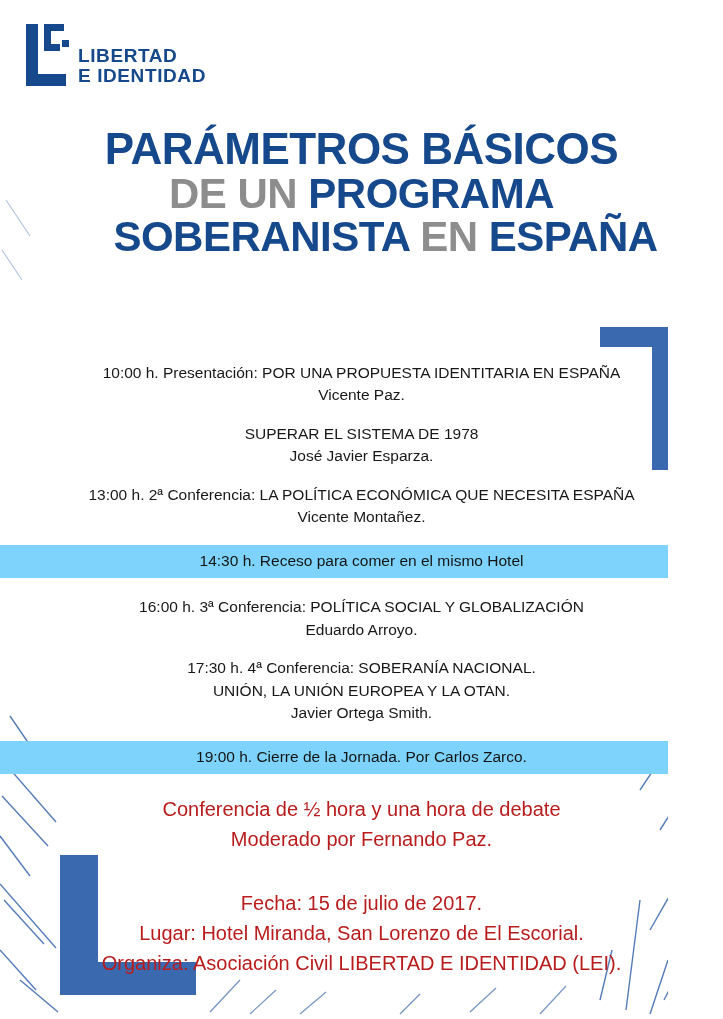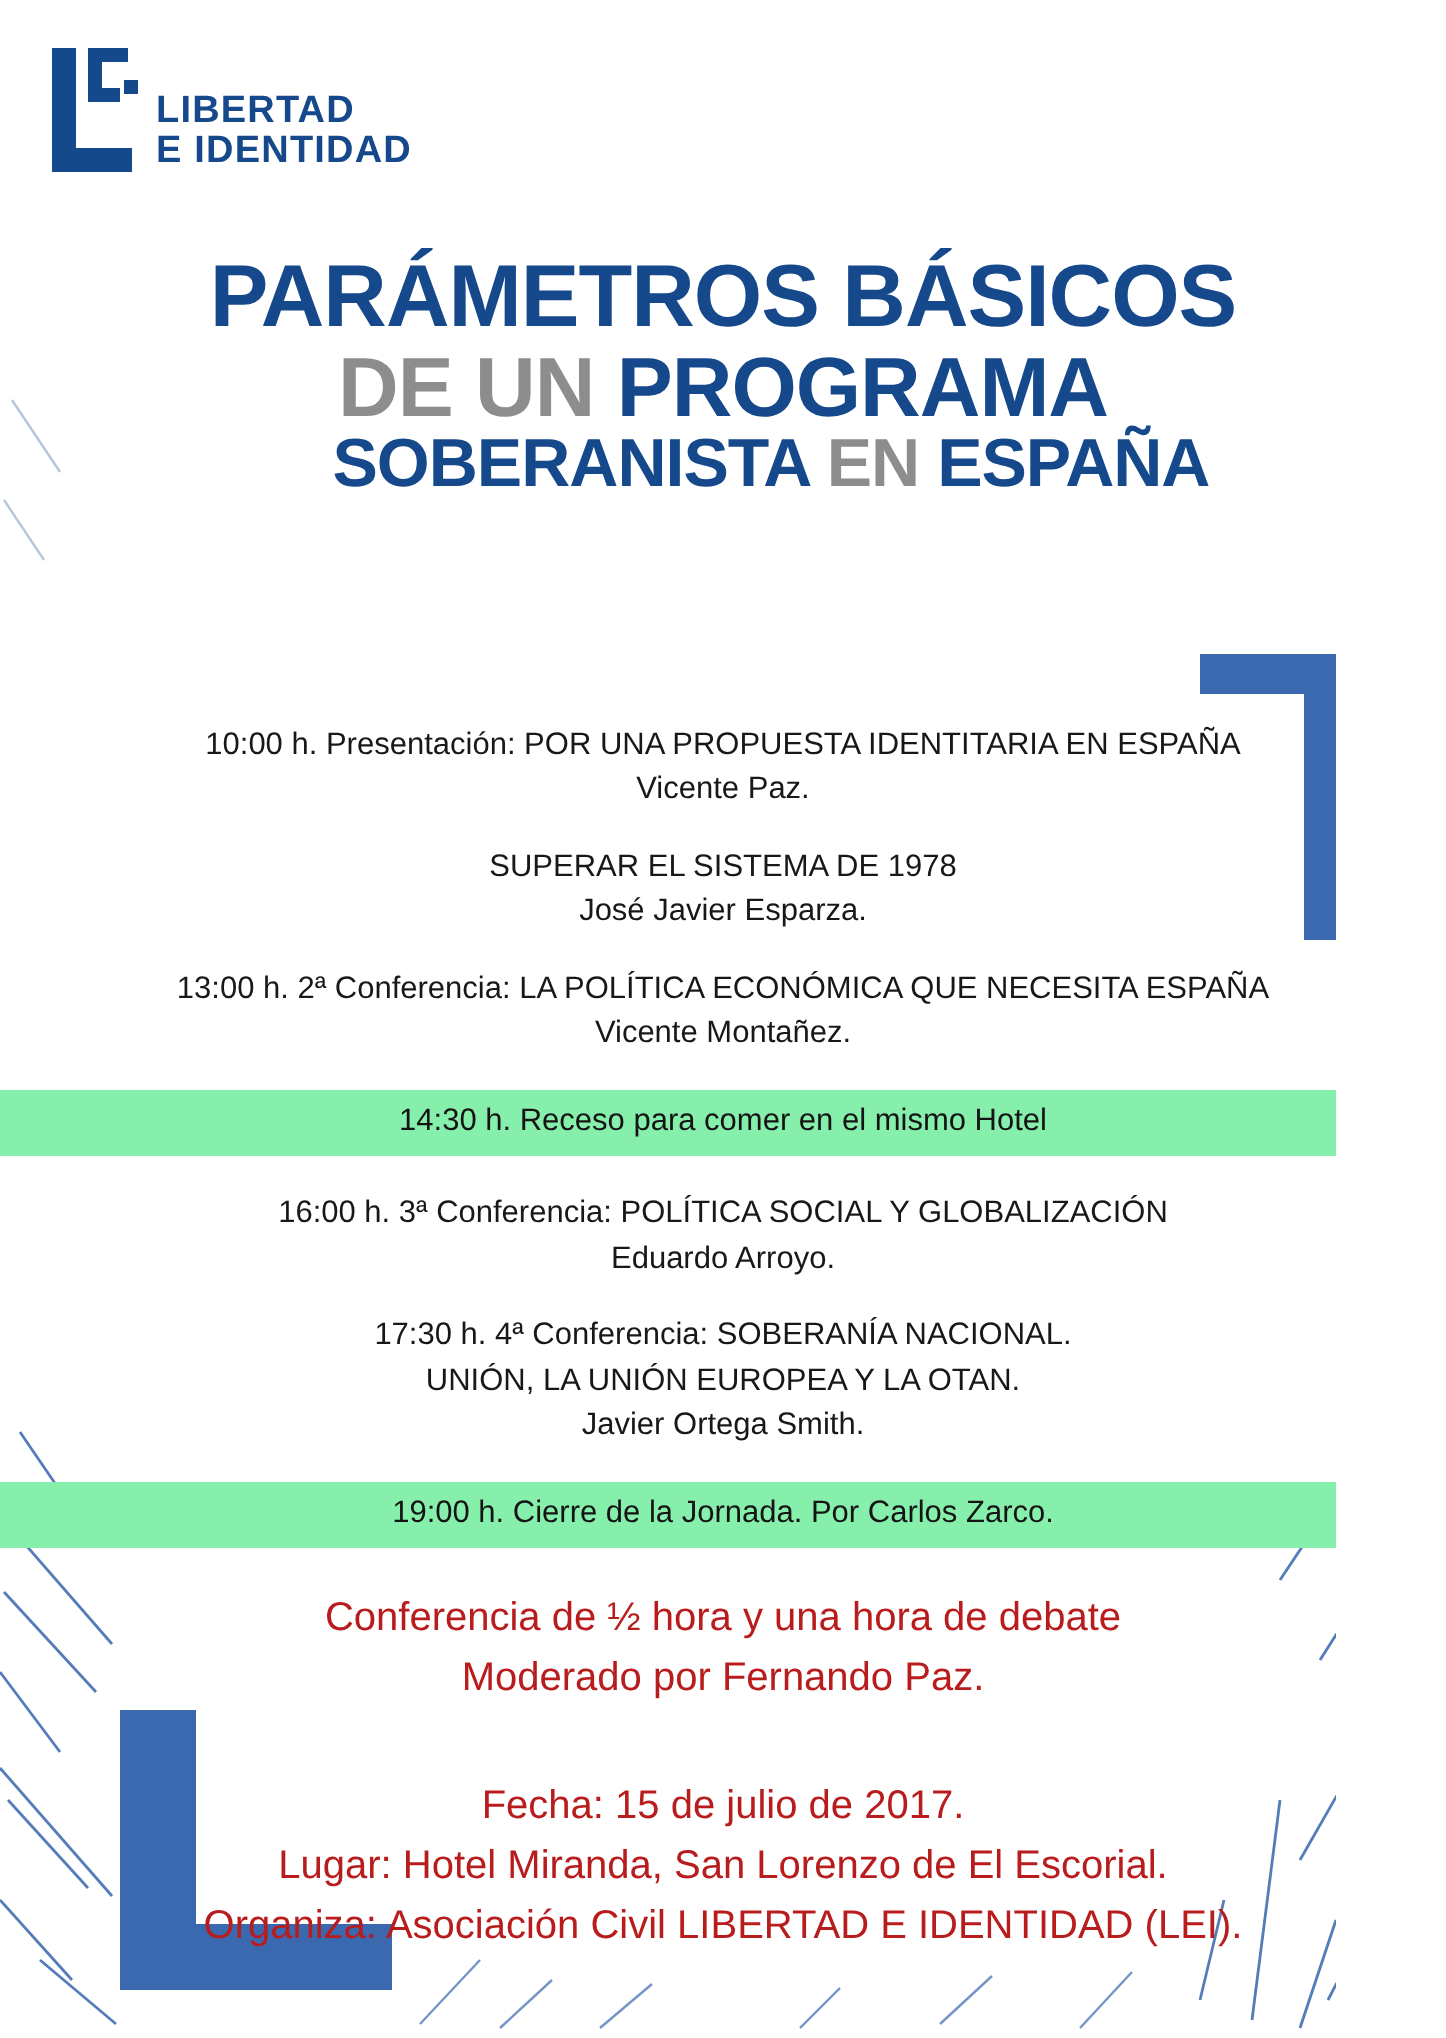--- a/index.html
+++ b/index.html
@@ -66,21 +66,21 @@
     line-height: 1.04;
   }
   .hl-row {
     font-weight: bold;
     font-size: 43px;
     letter-spacing: -0.5px;
     white-space: nowrap;
   }
   .hl-row.r1 { font-size: 44px; }
   .hl-row.r2 { font-size: 42px; }
-  .hl-row.r3 { font-size: 34px; padding-left: 48px; }
+  .hl-row.r3 { font-size: 42px; padding-left: 48px; }
   .blue { color: #16488c; }
   .grey { color: #8d8d8d; }
 
   .moderator {
     position: absolute;
     top: 298px;
     left: 70px;
     font-size: 27px;
     color: #1d1d1d;
     font-weight: normal;
@@ -97,21 +97,21 @@
     text-align: center;
     margin-bottom: 16px;
   }
   .block .ln {
     font-size: 15.5px;
     line-height: 1.45;
     color: #181818;
     white-space: nowrap;
   }
   .block.banner {
-    background: #86efac;
+    background: #7dd3fc;
     padding: 5px 0 6px;
     margin: 14px 0 18px;
   }
   .block.banner .ln {
     font-size: 15.5px;
     color: #141414;
   }
   .footer-block {
     text-align: center;
     margin-top: 20px;

